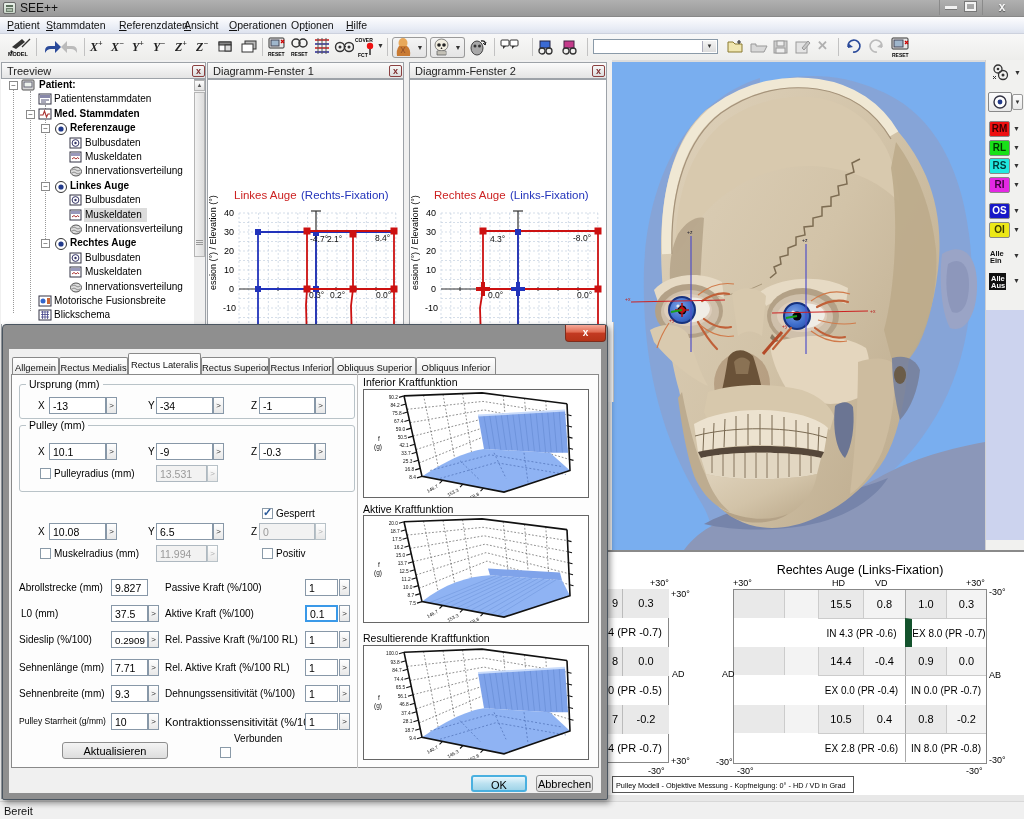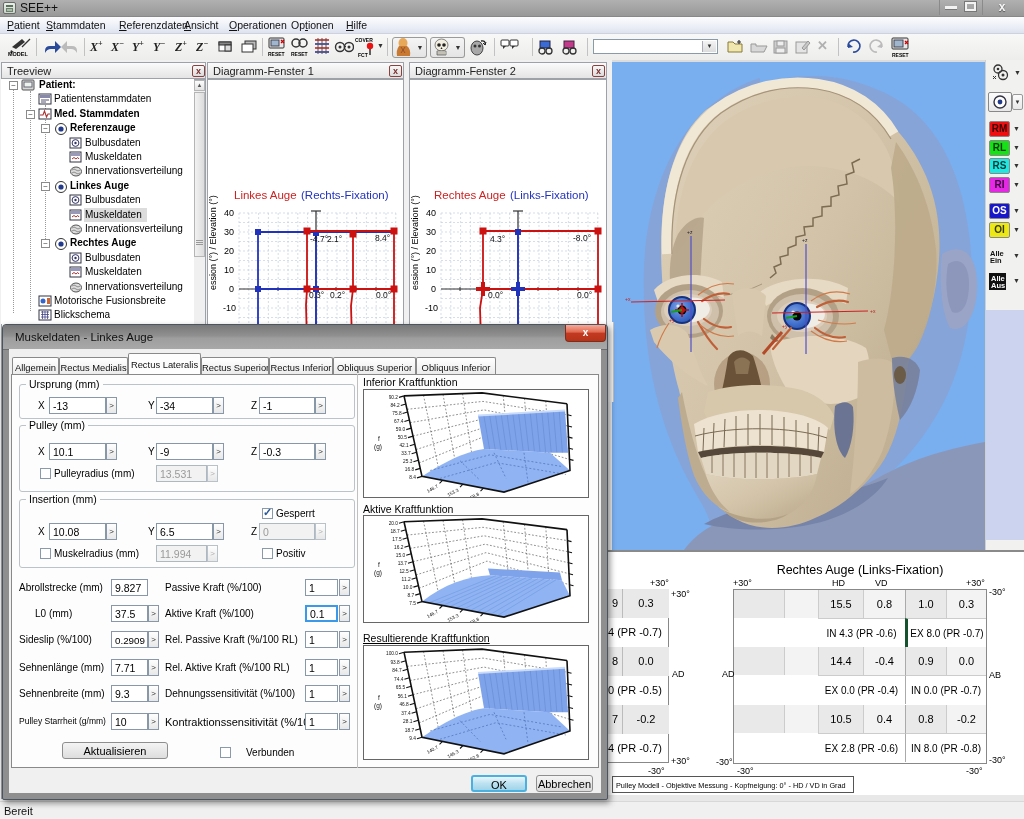--- a/index.html
+++ b/index.html
@@ -428,21 +428,21 @@
 <div class="lab30" style="left:989px;top:755px;">-30°</div>
 
 <div class="tcell" style="left:734px;top:590px;width:50px;height:28px;background:#e9e9e9;"></div>
 <div class="tcell" style="left:784px;top:590px;width:34px;height:28px;background:#f3f3f3;border-left:1px solid #ccc;"></div>
 <div class="tcell" style="left:818px;top:590px;width:45px;height:28px;background:#e9e9e9;border-left:1px solid #ccc;line-height:28px;">15.5</div>
 <div class="tcell" style="left:863px;top:590px;width:42px;height:28px;background:#f3f3f3;border-left:1px solid #ccc;line-height:28px;">0.8</div>
 <div class="tcell" style="left:905px;top:590px;width:41px;height:28px;background:#e9e9e9;border-left:1px solid #aaa;line-height:28px;">1.0</div>
 <div class="tcell" style="left:946px;top:590px;width:40px;height:28px;background:#f3f3f3;border-left:1px solid #ccc;line-height:28px;">0.3</div>
 
 <div class="tcell tsm" style="left:818px;top:618px;width:87px;height:29px;line-height:29px;border-top:1px solid #ccc;">IN 4.3 (PR -0.6)</div>
-<div class="tcell tsm" style="left:905px;top:618px;width:81px;height:29px;line-height:29px;border-top:1px solid #ccc;border-left:3px solid #14532d;">EX 8.0 (PR -0.7)</div>
+<div class="tcell tsm" style="left:905px;top:618px;width:81px;height:29px;line-height:29px;border-top:1px solid #ccc;border-left:7px solid #14532d;">EX 8.0 (PR -0.7)</div>
 
 <div class="tcell" style="left:734px;top:647px;width:50px;height:28px;background:#e9e9e9;"></div>
 <div class="tcell" style="left:784px;top:647px;width:34px;height:28px;background:#f3f3f3;border-left:1px solid #ccc;"></div>
 <div class="tcell" style="left:818px;top:647px;width:45px;height:28px;background:#e9e9e9;border-left:1px solid #ccc;line-height:28px;">14.4</div>
 <div class="tcell" style="left:863px;top:647px;width:42px;height:28px;background:#f3f3f3;border-left:1px solid #ccc;line-height:28px;">-0.4</div>
 <div class="tcell" style="left:905px;top:647px;width:41px;height:28px;background:#e9e9e9;border-left:1px solid #aaa;line-height:28px;">0.9</div>
 <div class="tcell" style="left:946px;top:647px;width:40px;height:28px;background:#f3f3f3;border-left:1px solid #ccc;line-height:28px;">0.0</div>
 
 <div class="tcell tsm" style="left:818px;top:675px;width:87px;height:29px;line-height:29px;border-top:1px solid #ccc;">EX 0.0 (PR -0.4)</div>
 <div class="tcell tsm" style="left:905px;top:675px;width:81px;height:29px;line-height:29px;border-top:1px solid #ccc;border-left:1px solid #aaa;">IN 0.0 (PR -0.7)</div>
@@ -692,23 +692,20 @@
 <div class="abs" style="left:194px;top:80px;width:11px;height:244px;background:#f0f0f0;">
   <div style="position:absolute;left:0px;top:0px;width:11px;height:11px;background:linear-gradient(#fdfdfd,#e3e3e3);border:1px solid #b5b5b5;box-sizing:border-box;text-align:center;font-size:6px;line-height:9px;color:#555;">▲</div>
   <div style="position:absolute;left:0px;top:12px;width:11px;height:165px;background:linear-gradient(90deg,#f2f2f2,#dcdcdc);border:1px solid #b5b5b5;box-sizing:border-box;"></div>
   <div style="position:absolute;left:2px;top:160px;width:7px;height:1px;background:#999;box-shadow:0 2px 0 #999,0 4px 0 #999;"></div>
 </div>
 <div id="statusbar" class="abs" style="left:0;top:801px;width:1024px;height:18px;background:#f0f0f0;border-top:1px solid #d8d8d8;">
     <span style="position:absolute;left:4px;top:3px;font-size:11px;color:#111;">Bereit</span>
   </div>
 
 <div id="dlg" class="abs">
-  <div id="dlgtitle">
-      <div class="t">Muskeldaten - Linkes Auge</div>
-    </div>
   <div id="dlgclose">x</div>
   <div id="dlgbody">
     <div class="tab" style="left:3px;width:47px;">Allgemein</div>
     <div class="tab" style="left:50px;width:69px;">Rectus Medialis</div>
     <div class="tab active" style="left:119px;width:73px;">Rectus Lateralis</div>
     <div class="tab" style="left:192px;width:68px;">Rectus Superior</div>
     <div class="tab" style="left:260px;width:64px;">Rectus Inferior</div>
     <div class="tab" style="left:324px;width:83px;">Obliquus Superior</div>
     <div class="tab" style="left:407px;width:80px;">Obliquus Inferior</div>
     <div id="tabpage"></div>
@@ -737,44 +734,41 @@
     <div class="inp" style="left:147px;top:94px;width:57px;">-9</div>
       <div class="spin" style="left:204px;top:94px;">&gt;</div>
     <span class="flbl" style="left:242px;top:97px;">Z</span>
     <div class="inp" style="left:250px;top:94px;width:56px;">-0.3</div>
       <div class="spin" style="left:306px;top:94px;">&gt;</div>
     <div class="cb" style="left:31px;top:119px;"></div>
     <span class="flbl" style="left:45px;top:119px;">Pulleyradius (mm)</span>
     <div class="inp dis" style="left:147px;top:116px;width:51px;">13.531</div>
       <div class="spin dis" style="left:198px;top:116px;">&gt;</div>
 
-    <div class="grp" style="left:10px;top:150px;width:334px;height:67px;">
-        <div class="grplbl">Insertion (mm)</div>
-      </div>
     <div class="cb chk" style="left:253px;top:159px;"></div>
     <span class="flbl" style="left:267px;top:159px;">Gesperrt</span>
     <span class="flbl" style="left:29px;top:177px;">X</span>
     <div class="inp" style="left:40px;top:174px;width:57px;">10.08</div>
       <div class="spin" style="left:97px;top:174px;">&gt;</div>
     <span class="flbl" style="left:139px;top:177px;">Y</span>
     <div class="inp" style="left:147px;top:174px;width:57px;">6.5</div>
       <div class="spin" style="left:204px;top:174px;">&gt;</div>
     <span class="flbl" style="left:242px;top:177px;">Z</span>
     <div class="inp dis" style="left:250px;top:174px;width:56px;">0</div>
       <div class="spin dis" style="left:306px;top:174px;">&gt;</div>
     <div class="cb" style="left:31px;top:199px;"></div>
     <span class="flbl" style="left:45px;top:199px;">Muskelradius (mm)</span>
     <div class="inp dis" style="left:147px;top:196px;width:51px;">11.994</div>
       <div class="spin dis" style="left:198px;top:196px;">&gt;</div>
     <div class="cb" style="left:253px;top:199px;"></div>
     <span class="flbl" style="left:267px;top:199px;">Positiv</span>
 
     <span class="flbl" style="left:10px;top:233px;">Abrollstrecke (mm)</span>
     <div class="inp" style="left:102px;top:230px;width:37px;">9.827</div>
-    <span class="flbl" style="left:26px;top:259px;text-align:right;">L0 (mm)</span>
+    <span class="flbl" style="left:12px;top:259px;text-align:right;">L0 (mm)</span>
     <div class="inp" style="left:102px;top:256px;width:37px;">37.5</div>
       <div class="spin" style="left:139px;top:256px;">&gt;</div>
     <span class="flbl" style="left:10px;top:285px;">Sideslip (%/100)</span>
     <div class="inp" style="left:102px;top:282px;width:37px;font-size:9.8px;padding-top:3px;">0.2909</div>
       <div class="spin" style="left:139px;top:282px;">&gt;</div>
     <span class="flbl" style="left:10px;top:313px;">Sehnenlänge (mm)</span>
     <div class="inp" style="left:102px;top:310px;width:37px;">7.71</div>
       <div class="spin" style="left:139px;top:310px;">&gt;</div>
     <span class="flbl" style="left:10px;top:339px;">Sehnenbreite (mm)</span>
     <div class="inp" style="left:102px;top:336px;width:37px;">9.3</div>
@@ -796,21 +790,21 @@
     <span class="flbl" style="left:156px;top:313px;">Rel. Aktive Kraft (%/100 RL)</span>
     <div class="inp" style="left:296px;top:310px;width:33px;">1</div>
       <div class="spin" style="left:330px;top:310px;">&gt;</div>
     <span class="flbl" style="left:156px;top:339px;">Dehnungssensitivität (%/100)</span>
     <div class="inp" style="left:296px;top:336px;width:33px;">1</div>
       <div class="spin" style="left:330px;top:336px;">&gt;</div>
     <span class="flbl" style="left:156px;top:367px;font-size:11px;">Kontraktionssensitivität (%/100)</span>
     <div class="inp" style="left:296px;top:364px;width:33px;">1</div>
       <div class="spin" style="left:330px;top:364px;">&gt;</div>
     <div class="cb" style="left:211px;top:398px;"></div>
-    <span class="flbl" style="left:225px;top:398px;margin-left:12px;">Verbunden</span>
+    <span class="flbl" style="left:225px;top:384px;">Verbunden</span>
 
     <div class="plotlbl" style="left:354px;top:27px;">Inferior Kraftfunktion</div>
     <div class="plotbox" style="left:354px;top:40px;height:109px;"><svg width="224" height="107" viewBox="0 0 224 107">
           <g stroke="#444" stroke-width="0.6" stroke-dasharray="1.8,1.8" fill="none">
             <path d="M 43.0,19.3 L 119.0,11.4 L 203.5,24.8"></path>
             <path d="M 46.0,32.7 L 120.0,19.9 L 204.0,36.0"></path>
             <path d="M 49.0,46.1 L 121.0,28.4 L 204.5,47.1"></path>
             <path d="M 52.0,59.6 L 122.0,36.9 L 205.0,58.2"></path>
             <path d="M 55.0,73.0 L 123.0,45.4 L 205.5,69.4"></path>
             <path d="M 59.5,5.2 L 74.5,78.3"></path>
@@ -955,21 +949,21 @@
             <text x="48.4" y="72.6">10.0</text>
             <text x="50.2" y="80.6">8.7</text>
             <text x="52.0" y="88.6">7.5</text>
             <text x="74.5" y="96.5" transform="rotate(-28 74.5 96.5)">146.7</text>
             <text x="95.0" y="100.4" transform="rotate(-28 95.0 100.4)">153.3</text>
             <text x="115.5" y="104.2" transform="rotate(-28 115.5 104.2)">158.8</text>
           </g>
           <text x="14" y="51" font-size="6.5" fill="#111" font-family="Liberation Sans">f</text>
           <text x="10" y="59" font-size="6.5" fill="#111" font-family="Liberation Sans">(g)</text>
         </svg></div>
-    <div class="plotlbl" style="left:354px;top:283px;text-decoration:underline;">Resultierende Kraftfunktion</div>
+    <div class="plotlbl" style="left:354px;top:283px;">Resultierende Kraftfunktion</div>
     <div class="plotbox" style="left:354px;top:296px;height:115px;"><svg width="224" height="113" viewBox="0 0 224 113">
           <g stroke="#444" stroke-width="0.6" stroke-dasharray="1.8,1.8" fill="none">
             <path d="M 43.0,20.4 L 119.0,12.1 L 203.5,26.2"></path>
             <path d="M 46.0,34.5 L 120.0,21.1 L 204.0,38.0"></path>
             <path d="M 49.0,48.7 L 121.0,30.1 L 204.5,49.8"></path>
             <path d="M 52.0,62.9 L 122.0,39.0 L 205.0,61.5"></path>
             <path d="M 55.0,77.0 L 123.0,48.0 L 205.5,73.2"></path>
             <path d="M 59.5,5.4 L 74.5,82.7"></path>
             <path d="M 79.0,4.7 L 91.0,74.1"></path>
             <path d="M 98.5,3.9 L 107.5,65.6"></path>

